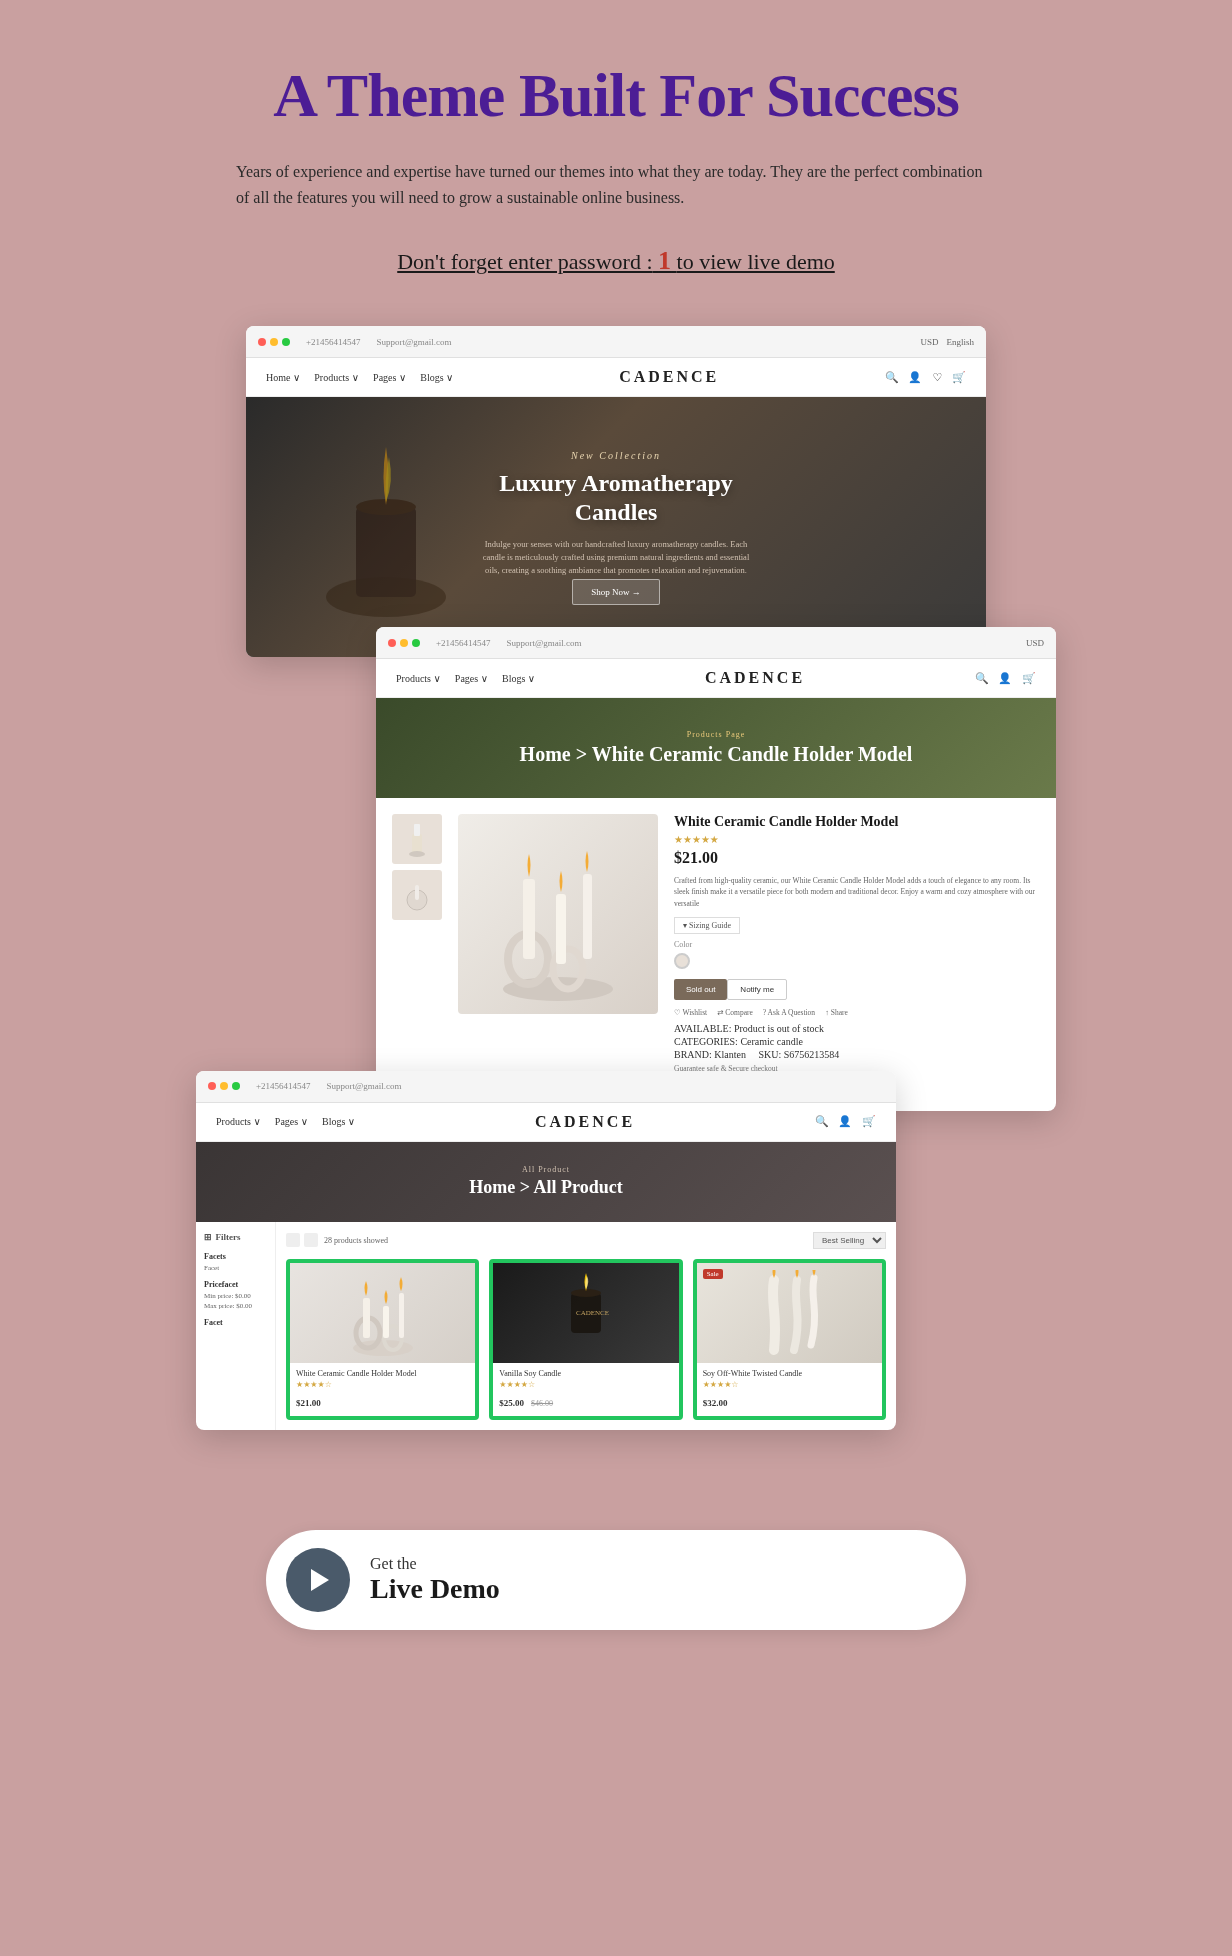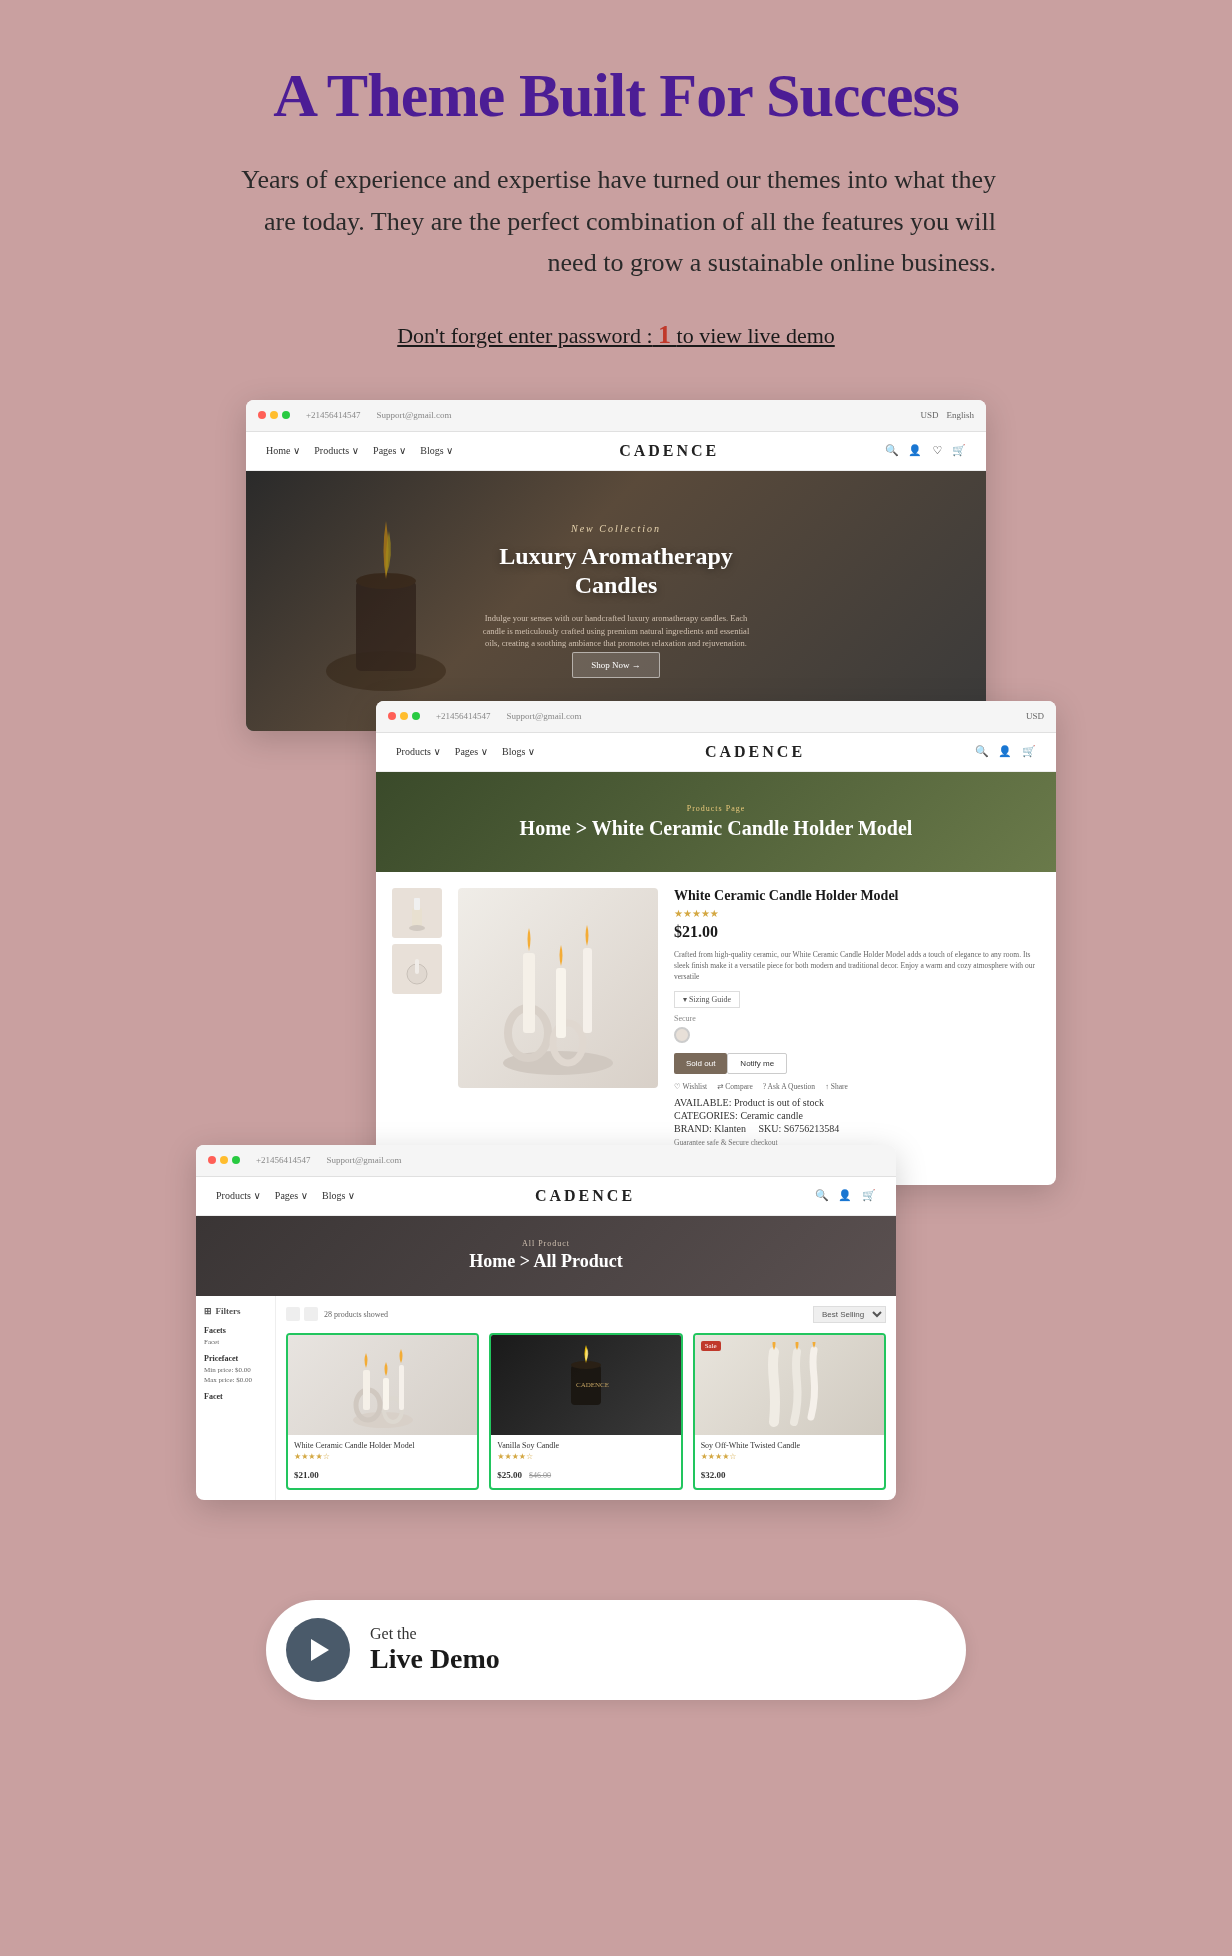--- a/index.html
+++ b/index.html
@@ -17,23 +17,23 @@
     .page-title {
       font-size: 62px;
       font-weight: 900;
       color: #4c1d95;
       text-align: center;
       margin-bottom: 28px;
       letter-spacing: -1px;
     }
 
     .subtitle {
-      font-size: 26px;
+      font-size: 16px;
       color: #2a2a2a;
-      text-align: right;
+      text-align: left;
       max-width: 760px;
       line-height: 1.6;
       margin-bottom: 36px;
     }
 
     .password-note {
       font-size: 22px;
       color: #1a1a1a;
       text-decoration: underline;
       margin-bottom: 50px;
@@ -361,21 +361,21 @@
 
     .sort-select { font-size: 8px; color: #555; border: 1px solid #ddd; padding: 2px 4px; }
 
     .product-cards {
       display: grid;
       grid-template-columns: repeat(3, 1fr);
       gap: 10px;
     }
 
     .product-card {
-      border: 2px solid #22c55e;
+      border: 4px solid #22c55e;
       border-radius: 4px;
       overflow: hidden;
     }
 
     .card-img {
       width: 100%;
       height: 100px;
       background: linear-gradient(135deg, #e8e4e0, #d5cfc8);
       display: flex; align-items: center; justify-content: center;
       position: relative;
@@ -596,21 +596,21 @@
           <path d="M119 53 Q122 42 119 32 Q116 42 119 53" fill="#f5a623" opacity="0.9"></path>
         </svg>
       </div>
 
       <div class="product-info">
         <h3>White Ceramic Candle Holder Model</h3>
         <div class="stars">★★★★★</div>
         <div class="product-price">$21.00</div>
         <p class="product-desc-small">Crafted from high-quality ceramic, our White Ceramic Candle Holder Model adds a touch of elegance to any room. Its sleek finish make it a versatile piece for both modern and traditional decor. Enjoy a warm and cozy atmosphere with our versatile</p>
         <div class="sizing-guide">▾ Sizing Guide</div>
-        <div class="color-label">Secure</div>
+        <div class="color-label">Color</div>
         <div class="color-swatch"></div>
         <div class="btn-row">
           <button class="btn-sold">Sold out</button>
           <button class="btn-notify">Notify me</button>
         </div>
         <div class="action-links">
           <span>♡ Wishlist</span>
           <span>⇄ Compare</span>
           <span>? Ask A Question</span>
           <span>↑ Share</span>

